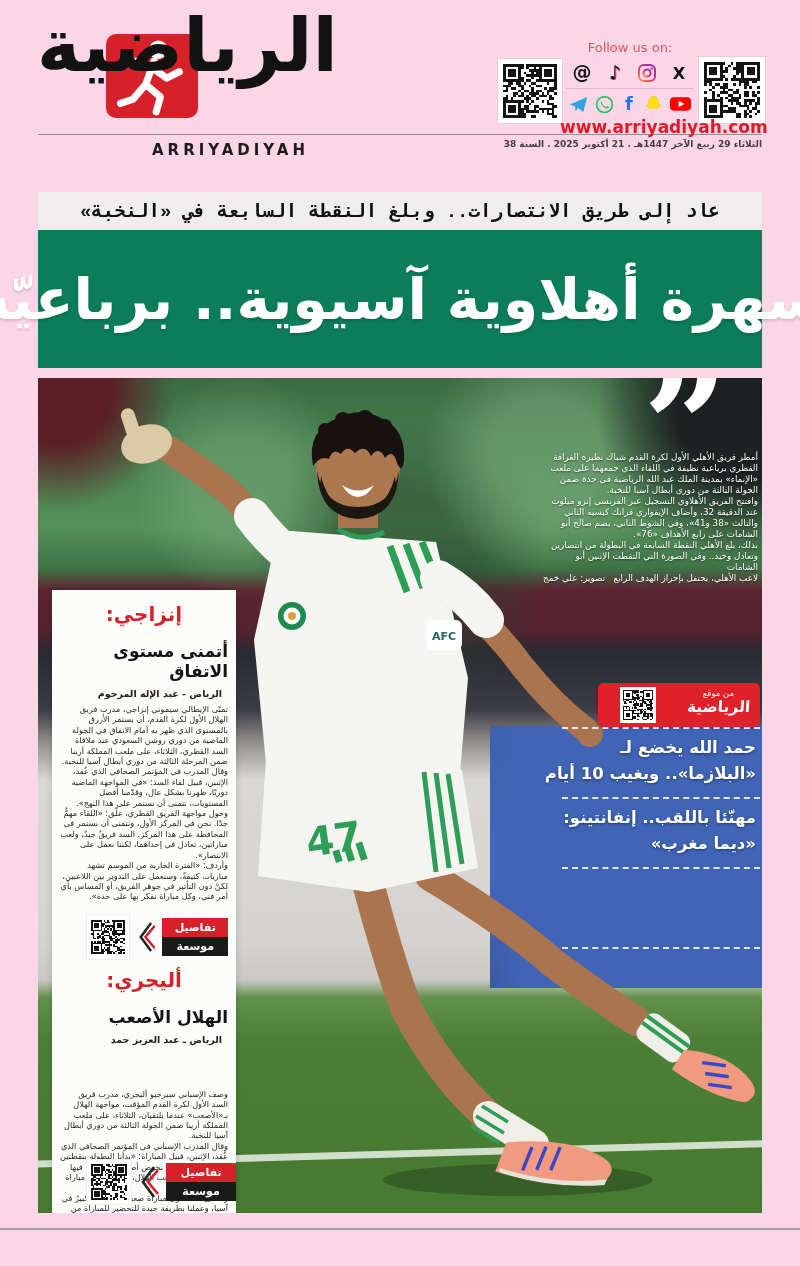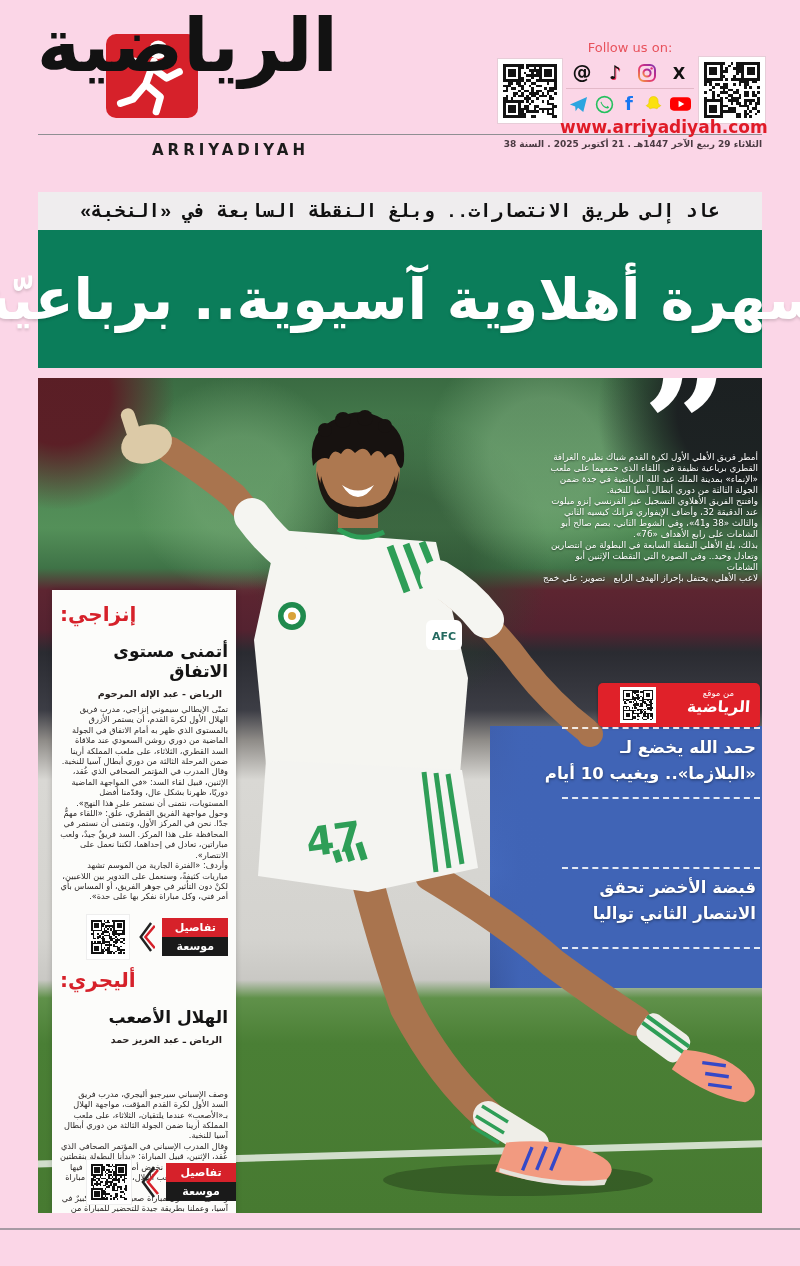--- a/index.html
+++ b/index.html
@@ -62,21 +62,21 @@
   .sitebox-txt { position:absolute; right:10px; top:5px; text-align:center; color:#fff; direction:rtl; }
   .sb-small { font-size:8.5px; }
   .sb-brand { font-size:15.5px; font-weight:bold; transform:skewX(-4deg); }
   .dash { position:absolute; left:524px; width:198px; border-top:2px dashed rgba(255,255,255,.85); }
   .d1{top:349px;} .d2{top:419px;} .d3{top:489px;} .d4{top:569px;}
   .sh { position:absolute; right:6px; width:212px; direction:rtl; text-align:right; color:#fff; font-weight:bold; font-size:16.5px; line-height:1.55; text-shadow:0 1px 3px rgba(0,0,0,.45); }
   .sh1{top:357px;} .sh2{top:427px;} .sh3{top:497px;}
 
   
   .column { position:absolute; left:14px; top:212px; width:184px; height:623px; background:#fcfcfa; box-shadow:0 0 6px rgba(0,0,0,.18); padding:12px 8px 8px; }
-  .a-title-red { text-align:left; color:#d6212a; font-weight:bold; font-size:20px; direction:rtl; }
+  .a-title-red { text-align:center; color:#d6212a; font-weight:bold; font-size:20px; direction:rtl; }
   .a-title-blk { text-align:right; color:#141414; font-weight:bold; font-size:17px; direction:rtl; margin-top:15px; }
   .a-byline { text-align:right; direction:rtl; font-size:9.5px; font-weight:bold; color:#26201f; margin:7px 6px 5px 0; }
   .a-body { direction:rtl; text-align:right; font-size:8.2px; line-height:10.4px; color:#2a2625; white-space:pre-line; }
   .a-body.clip { max-height:170px; overflow:hidden;margin-top:44px; }
   .badge { display:flex; align-items:center; gap:7px; margin:10px 0 6px 26px; height:50px; }
   .badge-abs { position:absolute; left:34px; bottom:6px; margin:0; }
   .badge .qr { width:46px; height:46px; padding:4px; border:1px solid #eee; }
   .badge-labels { width:70px; }
   .badge-top { background:#d6212a; color:#fff; font-size:11px; font-weight:bold; text-align:center; padding:3px 0; direction:rtl; }
   .badge-bot { background:#1a1a1a; color:#fff; font-size:11px; font-weight:bold; text-align:center; padding:3px 0; margin-top:0; direction:rtl; }
@@ -721,22 +721,22 @@
           </svg>
         </div>
       <div class="sitebox-txt">
         <div class="sb-small">من موقع</div>
         <div class="sb-brand">الرياضية</div>
       </div>
     </div>
     <div class="dash d1"></div>
     <div class="sh sh1">حمد الله يخضع لـ «البلازما».. ويغيب 10 أيام</div>
     <div class="dash d2"></div>
+    <div class="sh sh2">مهنّئا باللقب.. إنفانتينو: «ديما مغرب»</div>
     <div class="dash d3"></div>
-    <div class="sh sh3">قبضة الأخضر تحقق الانتصار الثاني تواليا</div>
     <div class="dash d4"></div>
 
     <div class="column">
       <div>
         <div class="a-title-red">إنزاجي:</div>
         <div class="a-title-blk">أتمنى مستوى الاتفاق</div>
         <div class="a-byline">الرياض - عبد الإله المرحوم</div>
         <div class="a-body">تمنّى الإيطالي سيموني إنزاجي، مدرب فريق الهلال الأول لكرة القدم، أن يستمر الأزرق بالمستوى الذي ظهر به أمام الاتفاق في الجولة الماضية من دوري روشن السعودي عند ملاقاة السد القطري، الثلاثاء، على ملعب المملكة أرينا ضمن المرحلة الثالثة من دوري أبطال آسيا للنخبة.
 وقال المدرب في المؤتمر الصحافي الذي عُقد، الإثنين، قبيل لقاء السد: «في المواجهة الماضية دوريًا، ظهرنا بشكل عال، وقدّمنا أفضل المستويات، نتمنى أن نستمر على هذا النهج». وحول مواجهة الفريق القطري، علّق: «اللقاء مهمٌّ جدًا. نحن في المركز الأول، ونتمنى أن نستمر في المحافظة على هذا المركز. السد فريقٌ جيدٌ، ولعب مباراتين، تعادل في إحداهما، لكننا نعمل على الانتصار».
 وأردف: «الفترة الجارية من الموسم تشهد مباريات كثيفةً، وسنعمل على التدوير بين اللاعبين، لكنْ دون التأثير في جوهر الفريق، أو المساس بأي أمر فني، وكل مباراة نفكر بها على حدة».</div>

